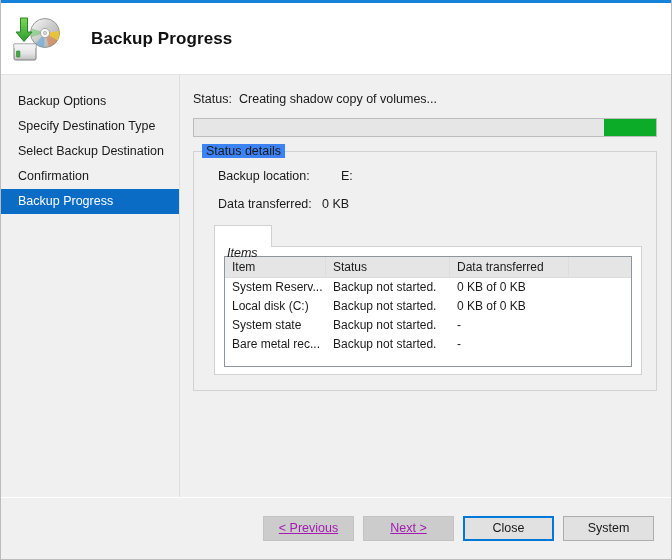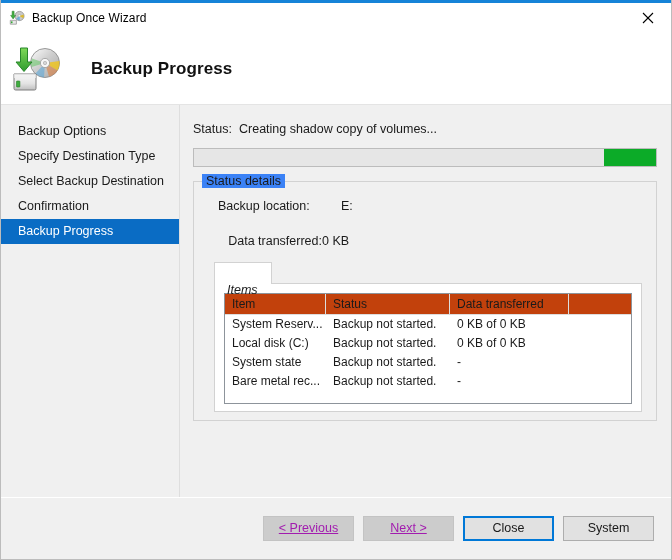--- a/index.html
+++ b/index.html
@@ -174,21 +174,21 @@
     font-size: 12.5px;
     color: #1a1a1a;
   }
   .detail-row {
     display: flex;
     font-size: 12.5px;
     color: #1a1a1a;
     margin-left: 24px;
   }
   #detail-location { margin-top: 17px; gap: 19px; }
-  #detail-data { margin-top: 21px; text-align: right; }
+  #detail-data { margin-top: 14px; }
   .detail-label { width: 104px; flex: 0 0 auto; }
 
   
   #tabcontrol {
     margin: 13px 14px 0 20px;
     position: relative;
   }
   #tabstrip {
     display: flex;
     height: 23px;
@@ -223,21 +223,21 @@
     background: #ffffff;
     box-sizing: border-box;
     height: 111px;
     overflow: hidden;
     position: relative;
   }
   #lv-head {
     display: flex;
     height: 21px;
     border-bottom: 1px solid #dddddd;
-    background: #c2410c;
+    background: #e5e5e5;
     box-sizing: border-box;
   }
   .lv-col {
     font-size: 12px;
     color: #1a1a1a;
     line-height: 20px;
     padding-left: 7px;
     box-sizing: border-box;
     border-right: 1px solid #dddddd;
     overflow: hidden;
@@ -308,40 +308,20 @@
     line-height: 21px;
   }
 </style>
 </head>
 <body>
 
 <div id="window">
 
   <div id="accent-line"></div>
 
-  <div id="titlebar">
-    <div id="titlebar-icon">
-      <svg width="16" height="16" viewBox="0 0 16 16">
-        <ellipse cx="10.5" cy="6" rx="4.6" ry="4.6" fill="#c9c9c9" stroke="#8a8a8a" stroke-width="0.7"></ellipse>
-        <ellipse cx="10.5" cy="6" rx="1.5" ry="1.5" fill="#f4f4f4" stroke="#9a9a9a" stroke-width="0.5"></ellipse>
-        <path d="M10.5 6 L14.6 4.6 A4.6 4.6 0 0 1 14.3 8.3 Z" fill="#e0b400" opacity="0.75"></path>
-        <path d="M10.5 6 L7.2 8.6 A4.6 4.6 0 0 0 11 10.5 Z" fill="#3aa0e0" opacity="0.6"></path>
-        <path d="M1.3 10.3 L7.4 10.3 L7.4 14.2 L1.3 14.2 Z" fill="#e8e8e8" stroke="#8a8a8a" stroke-width="0.7"></path>
-        <rect x="2" y="11.4" width="1.5" height="1.8" fill="#2fa832"></rect>
-        <path d="M3.1 1.2 L5.1 1.2 L5.1 5.4 L6.6 5.4 L4.1 9 L1.6 5.4 L3.1 5.4 Z" fill="#3fb03f" stroke="#2c7d2c" stroke-width="0.5"></path>
-      </svg>
-    </div>
-    <div id="title-text">Backup Once Wizard</div>
-    <div id="close-btn">
-      <svg width="12" height="12" viewBox="0 0 12 12">
-        <line x1="1" y1="1" x2="11" y2="11" stroke="#000000" stroke-width="1.1"></line>
-        <line x1="11" y1="1" x2="1" y2="11" stroke="#000000" stroke-width="1.1"></line>
-      </svg>
-    </div>
-  </div>
 
   <div id="header">
     <div id="header-icon">
       <svg width="54" height="48" viewBox="0 0 54 48">
         <defs>
           <linearGradient id="cdg" x1="0" y1="0" x2="1" y2="1">
             <stop offset="0%" stop-color="#fdfdfd"></stop>
             <stop offset="45%" stop-color="#cfcfcf"></stop>
             <stop offset="100%" stop-color="#a8a8a8"></stop>
           </linearGradient>

